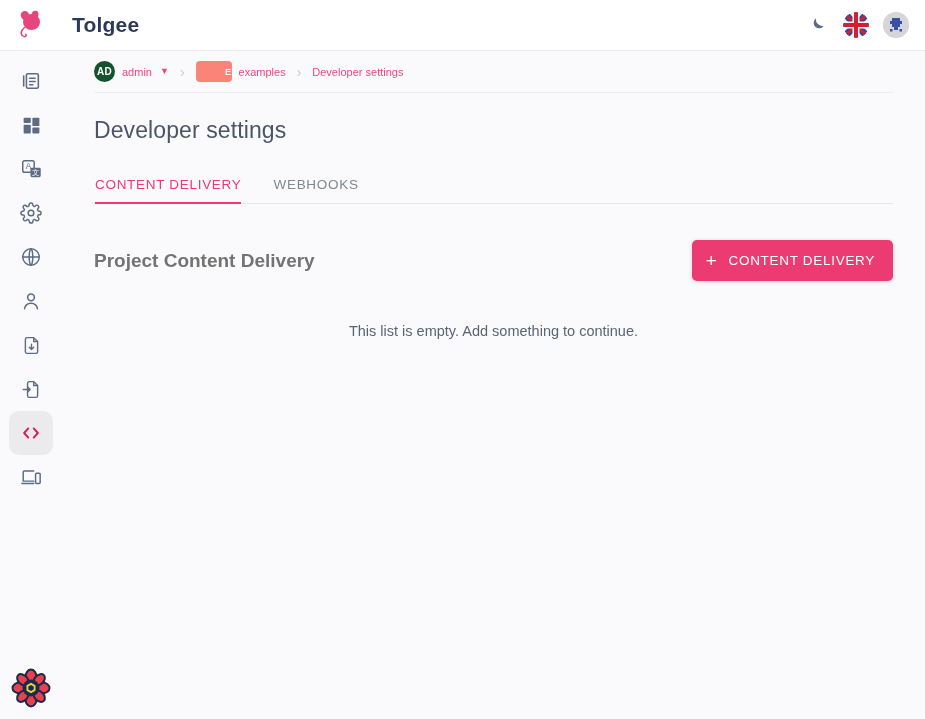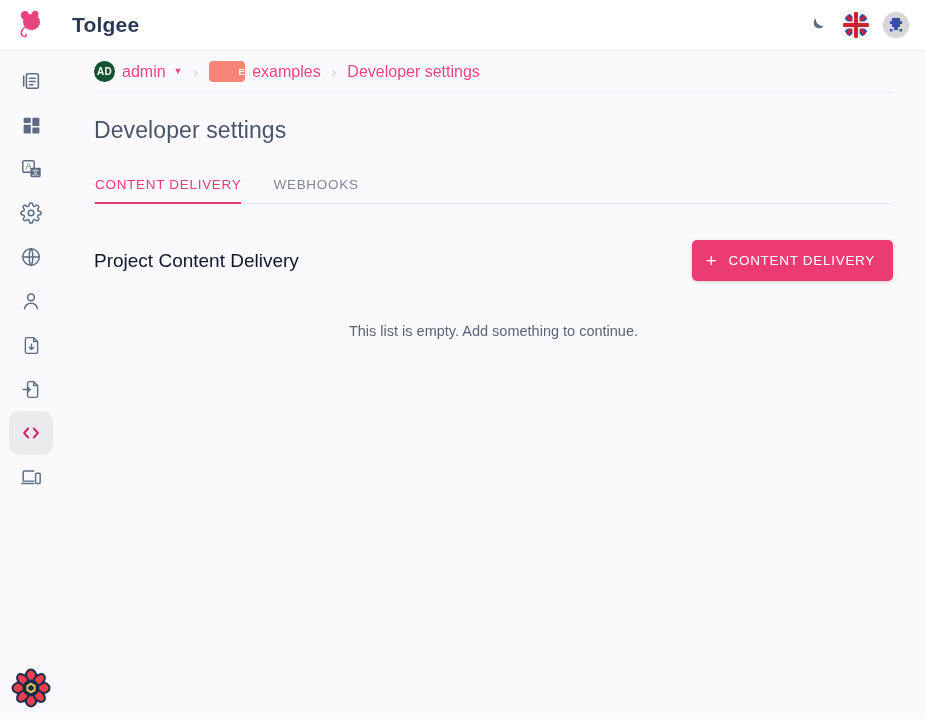--- a/index.html
+++ b/index.html
@@ -73,21 +73,21 @@
   .crumb-avatar {
     width: 21px; height: 21px; border-radius: 50%; background: #14532d;
     color: #fff; font-size: 10px; font-weight: 700;
     display: flex; align-items: center; justify-content: center; letter-spacing: .3px;
   }
   .crumb-square {
     width: 21px; height: 21px; border-radius: 4px; background: #f98477;
     color: #fff; font-size: 9.5px; font-weight: 700;
     display: flex; align-items: center; justify-content: center; letter-spacing: .3px; padding-left: 36px;
   }
-  .crumb-text { font-size: 16px; color: #f1457f; }
+  .crumb-text { font-size: 11px; color: #f1457f; }
   .caret { margin-left: 1px; color: #f1457f; font-size: 9px; line-height: 1; }
   .crumb-sep { color: #c7c9d1; font-size: 14px; margin: 0 11px; user-select: none; }
 
   .page-title {
     font-size: 23px; color: #4a5568; font-weight: 400;
     margin-top: 24px; letter-spacing: .1px;
   }
 
   .tabs {
     display: flex; align-items: flex-end; gap: 0;
@@ -104,21 +104,21 @@
   .tab.active::after {
     content: ""; position: absolute; left: 0; right: 16px; bottom: -1px;
     height: 2.5px; background: #ec3b72;
   }
   .tab:first-child.active::after { left: 1px; right: 16px; }
 
   .section-head {
     display: flex; align-items: center; justify-content: space-between;
     margin-top: 36px;
   }
-  .section-title { font-size: 19px; color: #0f172a; font-weight: 400; }
+  .section-title { font-size: 19px; color: #737373; font-weight: 700; }
   .primary-btn {
     display: flex; align-items: center; gap: 11px;
     background: #ec3b72; color: #fff;
     border: none; border-radius: 5px;
     padding: 11px 18px 11px 14px;
     font-size: 13.5px; letter-spacing: .7px; font-weight: 500;
     cursor: pointer; font-family: "Liberation Sans", sans-serif;
     box-shadow: 0 1px 4px rgba(0,0,0,.16);
   }
   .plus-glyph { font-size: 19px; line-height: 1; font-weight: 400; }

